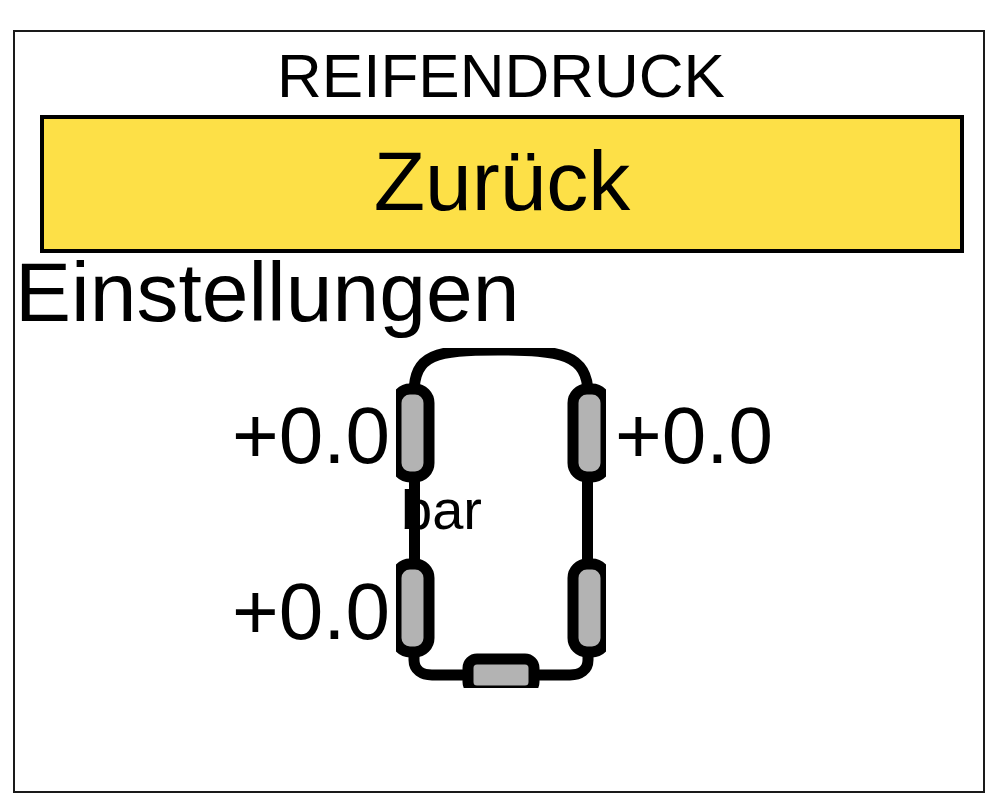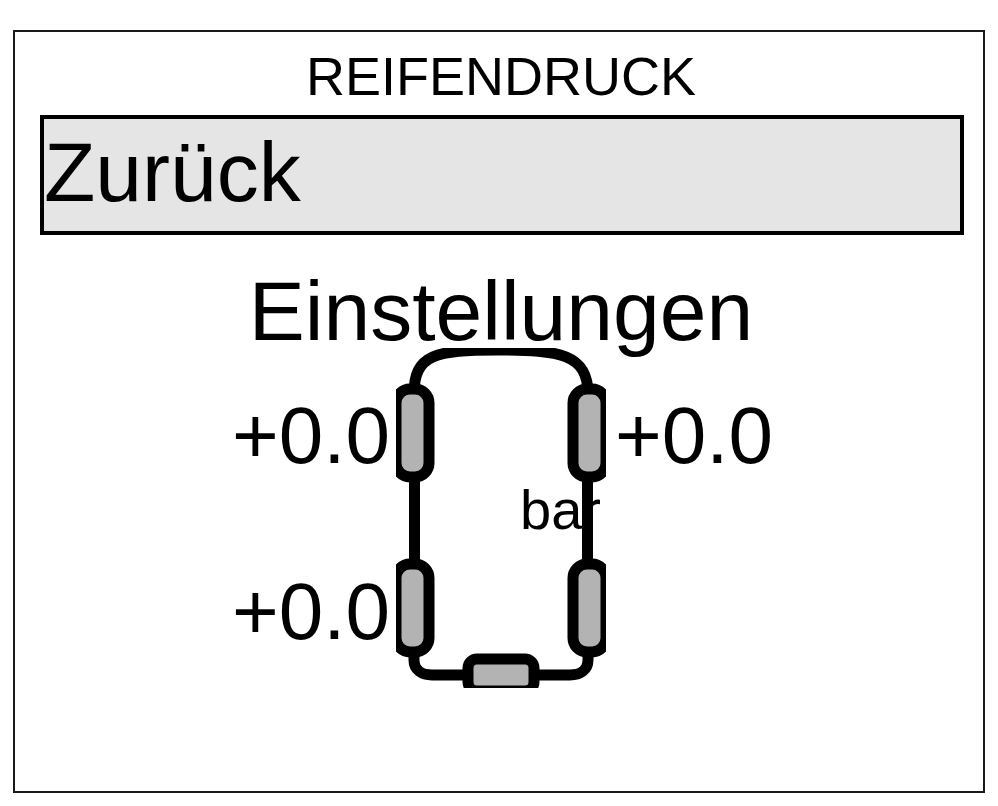--- a/index.html
+++ b/index.html
@@ -28,61 +28,61 @@
     background: #ffffff;
   }
 
   
   #page-title {
     position: absolute;
     left: 0;
     top: 8px;
     width: 972px;
     text-align: center;
-    font-size: 54px;
+    font-size: 62px;
     line-height: 72px;
     letter-spacing: 0px;
     font-weight: 400;
     white-space: nowrap;
   }
 
   
   #back-button {
     position: absolute;
     left: 25px;
     top: 83px;
     width: 924px;
-    height: 120px;
+    height: 138px;
     border: 4px solid #000000;
     box-sizing: border-box;
-    background: #e5e5e5;
+    background: #fde047;
     display: flex;
     align-items: center;
+    justify-content: center;
     cursor: pointer;
   }
   #back-button-label {
     font-size: 84px;
     line-height: 92px;
     font-weight: 400;
     white-space: nowrap;
     transform: translateY(-3px);
   }
 
   
   #section-heading {
     position: absolute;
     left: 0;
     top: 212px;
     width: 972px;
-    text-align: center;
+    text-align: left;
     font-size: 84px;
     line-height: 96px;
     font-weight: 400;
     white-space: nowrap;
-    margin-top: 19px;
   }
 
   
   #vehicle-area {
     position: absolute;
     left: 0;
     top: 300px;
     width: 972px;
     height: 463px;
     padding-left: 28px;
@@ -109,21 +109,21 @@
   #value-front-right { left: 600px; top: 62px;  width: 245px; text-align: left;  }
   #value-rear-left   { left: 130px; top: 238px; width: 245px; text-align: right; }
   #value-rear-right  { left: 600px; top: 238px; width: 245px; text-align: left;  }
 
   
   #unit-label {
     position: absolute;
     left: 386px;
     top: 148px;
     width: 200px;
-    text-align: right;
+    text-align: left;
     font-size: 56px;
     line-height: 60px;
     font-weight: 400;
     white-space: nowrap;
   }
 
   
   #spare-value {
     position: absolute;
     left: 286px;

